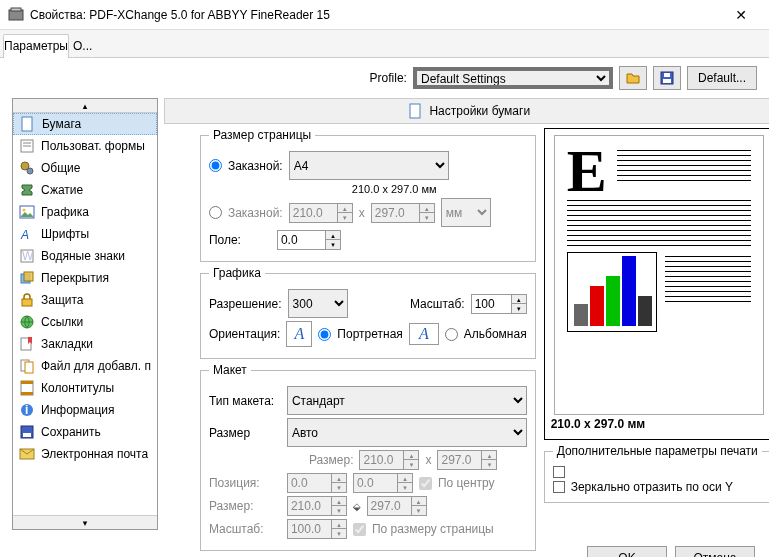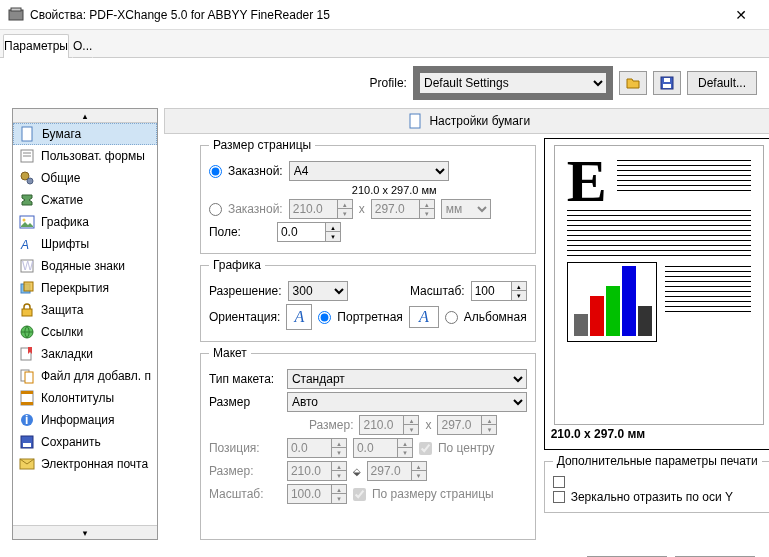--- a/index.html
+++ b/index.html
@@ -5,41 +5,41 @@
 * { box-sizing: border-box; margin: 0; padding: 0; font-family: "Segoe UI", Tahoma, sans-serif; font-size: 12px; }
 body { background: #fff; width: 769px; height: 557px; overflow: hidden; }
 .titlebar { height: 30px; display: flex; align-items: center; padding: 0 8px; border-bottom: 1px solid #ddd; }
 .titlebar .icon { width: 16px; height: 16px; margin-right: 6px; }
 .titlebar .title { flex: 1; }
 .titlebar .close { width: 40px; text-align: center; font-size: 14px; cursor: default; }
 .tabs { display: flex; border-bottom: 1px solid #ccc; background: #f5f5f5; padding-top: 4px; }
 .tab { padding: 4px 0; border: 1px solid #ccc; border-bottom: none; background: #fff; margin-left: 3px; margin-bottom: -1px; border-radius: 2px 2px 0 0; cursor: default; }
 .tab.inactive { background: #f5f5f5; border-color: transparent; border-bottom: 1px solid #ccc; }
 .profile-row { display: flex; align-items: center; justify-content: flex-end; padding: 8px 12px; gap: 6px; }
-.profile-row select { width: 200px; height: 34px; border: 7px solid #737373; }
+.profile-row select { width: 200px; height: 22px; border: 4px solid #737373; }
 .btn { height: 24px; padding: 0 10px; border: 1px solid #999; background: #e9e9e9; cursor: default; }
 .btn.icon-only { width: 28px; padding: 0; display:flex; align-items:center; justify-content:center; }
 .main { display: flex; padding: 0 12px 8px 12px; gap: 6px; height: 440px; }
 .sidebar { width: 148px; border: 1px solid #999; background: #fff; display: flex; flex-direction: column; }
 .sidebar .scroll-btn { height: 14px; background: #f0f0f0; border-bottom: 1px solid #ccc; text-align: center; font-size: 9px; line-height: 14px; cursor: default; }
 .sidebar .scroll-btn.bottom { border-top: 1px solid #ccc; border-bottom: none; }
 .sidebar .items { flex: 1; overflow: hidden; }
 .sidebar .item { display: flex; align-items: center; height: 22px; padding: 0 6px; gap: 6px; cursor: default; white-space: nowrap; overflow: hidden; }
 .sidebar .item.selected { background: #d0e4f5; border: 1px dotted #80a8d0; }
 .sb-icon { width: 16px; height: 16px; flex-shrink: 0; }
 .content { flex: 1; display: flex; flex-direction: column; gap: 4px; }
 .content-header { background: #f0f0f0; border: 1px solid #ccc; padding: 4px; text-align: center; display:flex; align-items:center; justify-content:center; gap:6px; }
 .content-body { flex:1; display:flex; gap:8px; }
 .settings { flex: 1; display:flex; flex-direction:column; gap:4px;padding-left:36px; }
 fieldset { border: 1px solid #bbb; padding: 6px 8px 8px 8px; }
 legend { padding: 0 4px; }
 .row { display:flex; align-items:center; gap:6px; margin: 3px 0; }
 .row label { white-space: nowrap; }
 input[type=text] { height: 20px; border: 1px solid #999; padding: 0 3px; }
-select { height: 20px; border: 1px solid #999; }
+select { height: 29px; border: 1px solid #999; }
 .spinner { display:flex; }
 .spinner input { border-right: none; }
 .spinbtns { display:flex; flex-direction:column; border:1px solid #999; }
 .spinbtns div { width: 14px; height: 9px; font-size:7px; line-height:9px; text-align:center; background:#eee; cursor:default; }
 .spinbtns div:first-child { border-bottom:1px solid #999; }
 .radio { display:flex; align-items:center; gap:3px; }
 .orient-icon { width:26px; height:26px; border:1px solid #999; display:flex; align-items:center; justify-content:center; font-family: serif; font-style:italic; color:#2060c0; font-size:16px; }
 .disabled { color:#888; }
 .disabled input, .disabled select { background:#f0f0f0; color:#888; }
 .preview-col { width: 230px; display:flex; flex-direction:column; gap:4px; }

